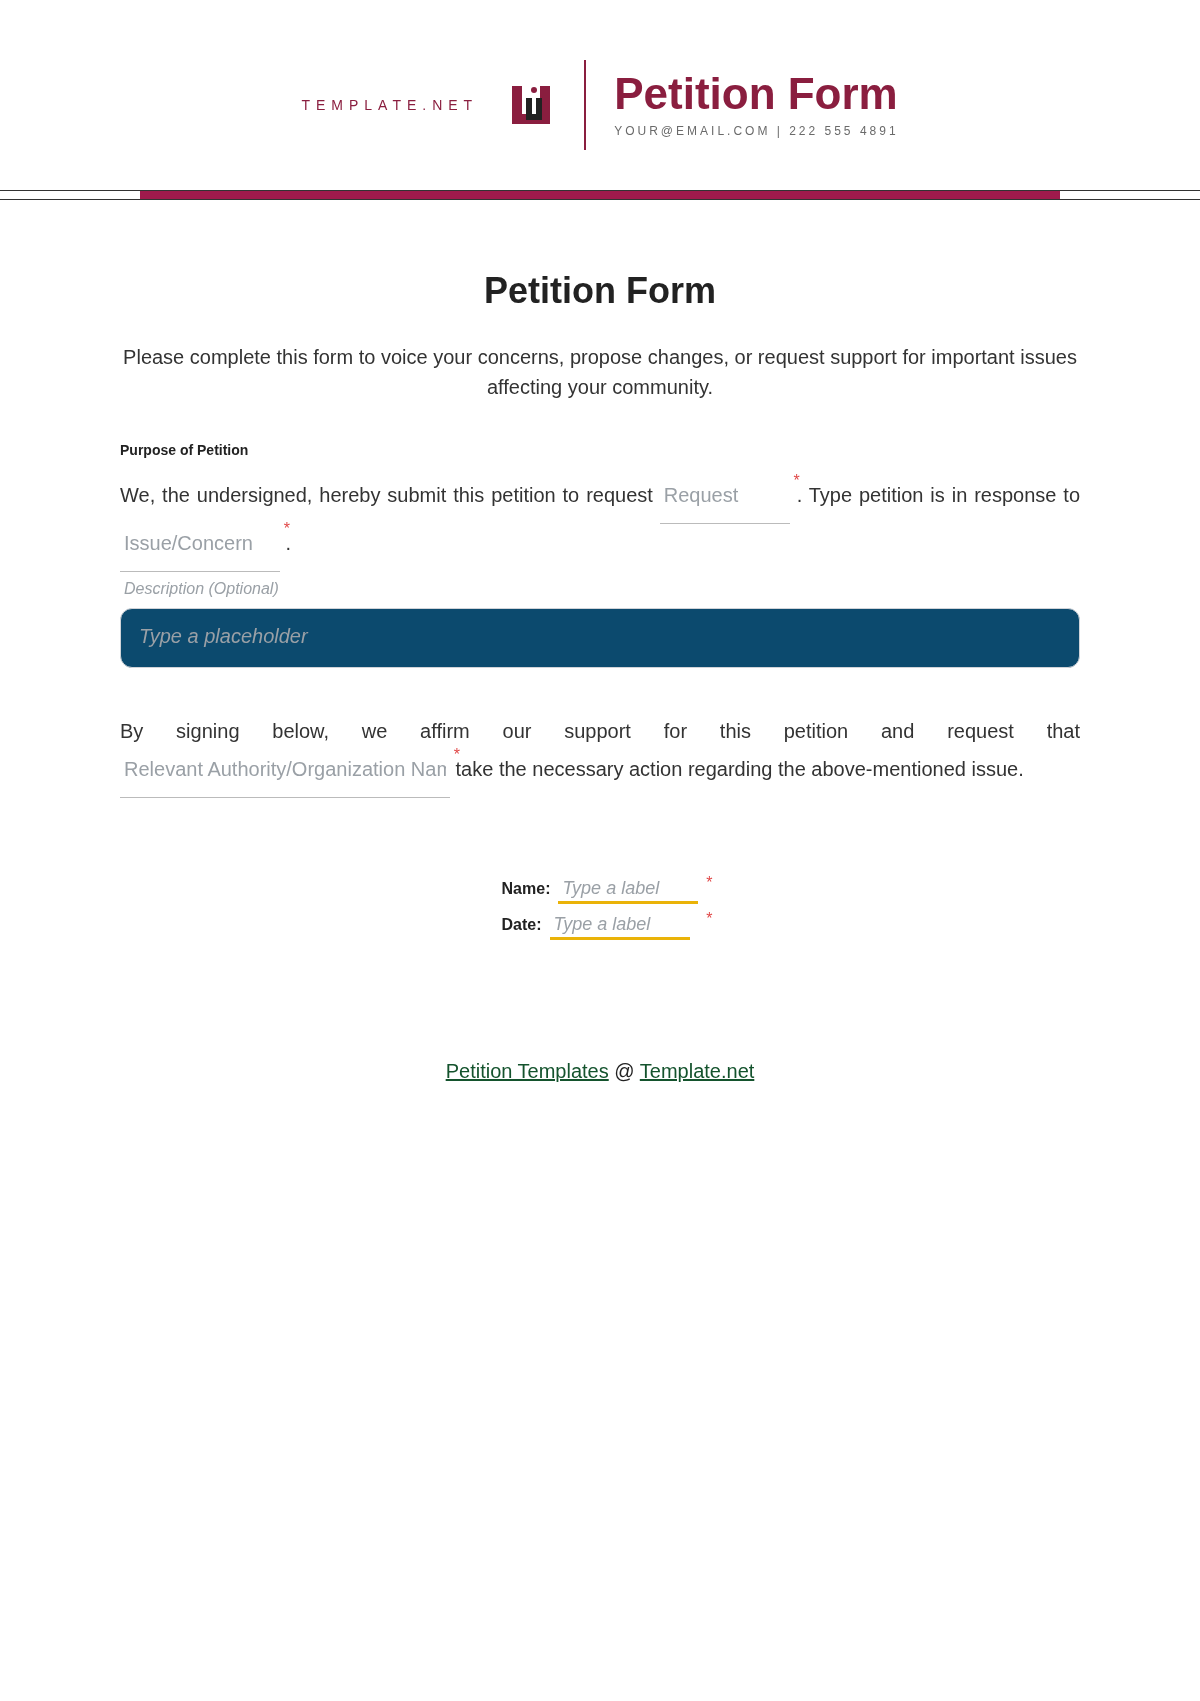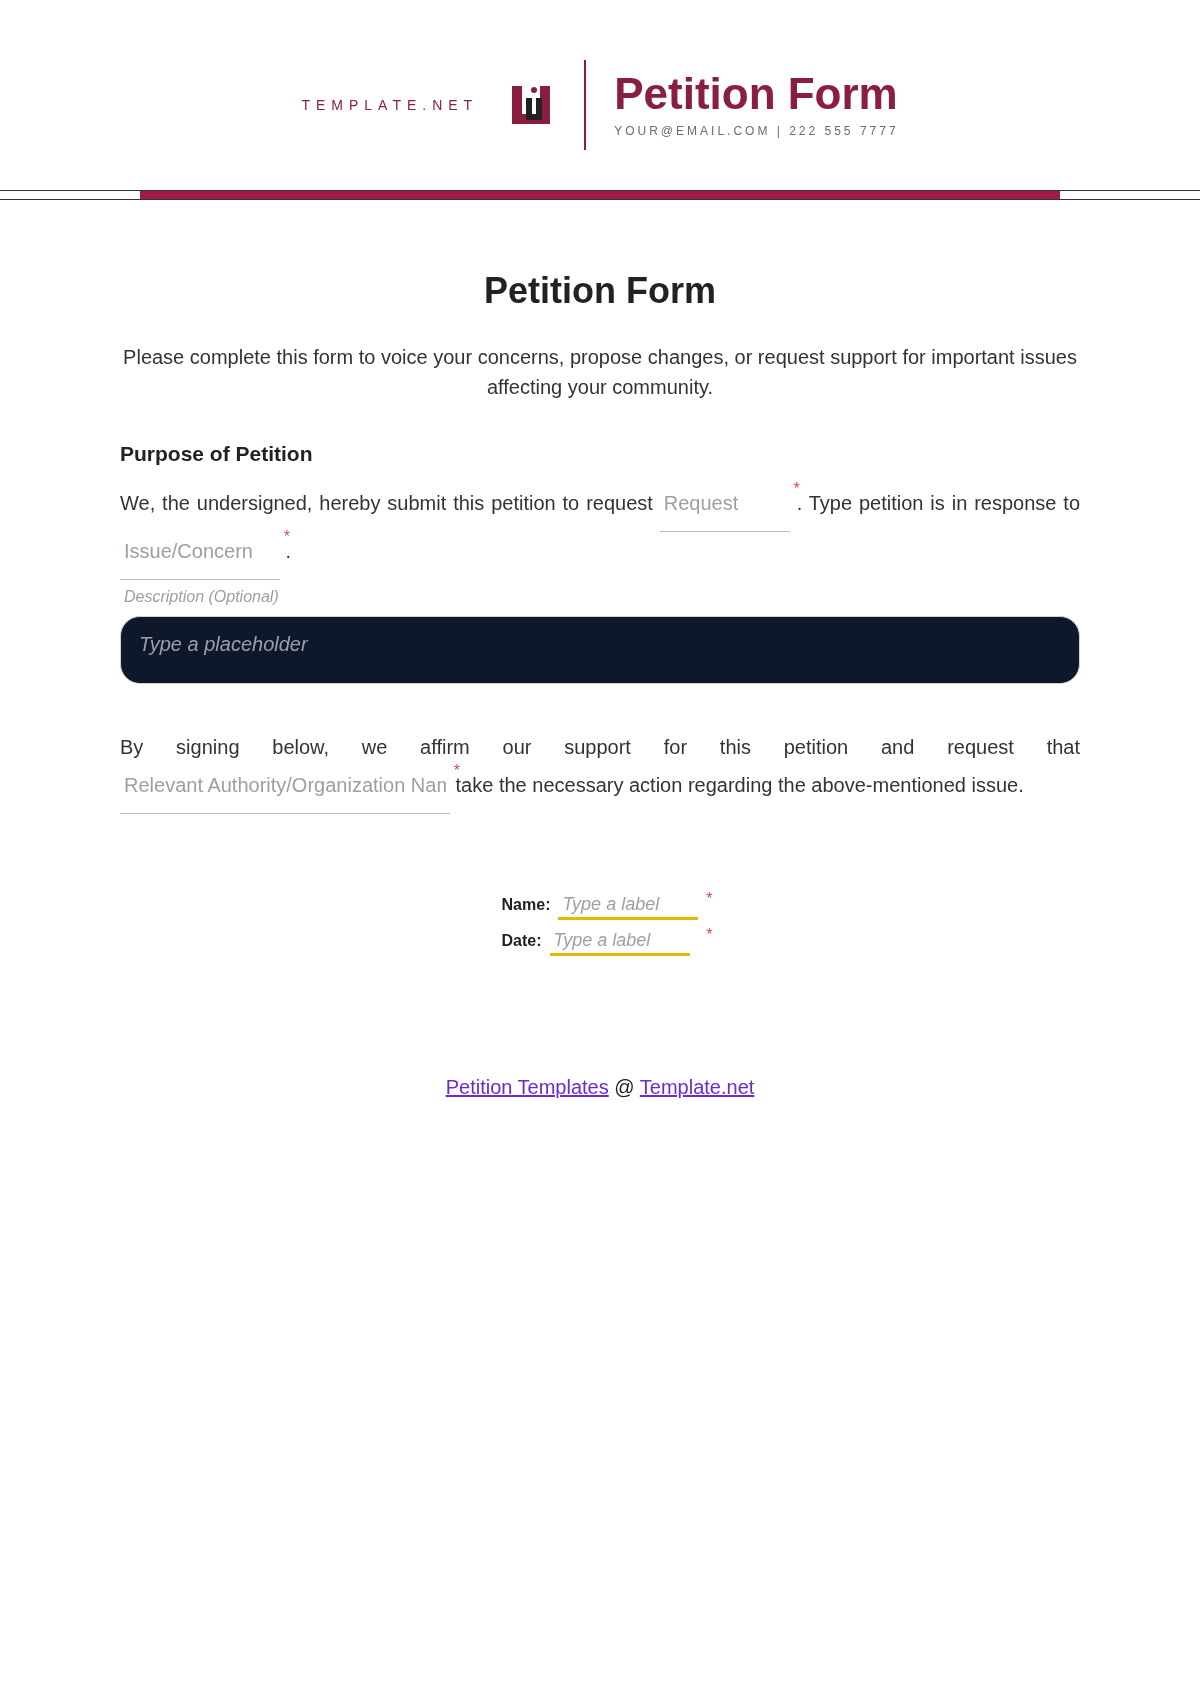--- a/index.html
+++ b/index.html
@@ -12,48 +12,48 @@
 .title-block { display: flex; flex-direction: column; }
 .title-block .main-title { font-size: 44px; font-weight: 700; color: #8a1e3f; line-height: 1; }
 .title-block .sub-line { font-size: 12px; letter-spacing: 3px; color: #6a6a6a; margin-top: 8px; }
 .accent-rule-wrap { border-top: 1px solid #333; border-bottom: 1px solid #333; }
 .accent-rule { height: 8px; background: #a01a4c; margin: 0 140px 0 140px; }
 
 .content { padding: 70px 120px 0; }
 .form-title { font-size: 36px; font-weight: 800; text-align: center; color: #222; margin-bottom: 30px; }
 .intro { font-size: 20px; color: #333; text-align: center; line-height: 1.5; margin-bottom: 40px; }
 
-.section-h { font-size: 21px; font-weight: 800; color: #222; margin: 20px 0 18px; }
+.section-h { font-size: 14px; font-weight: 800; color: #222; margin: 20px 0 18px; }
 
 .para { font-size: 20px; color: #333; line-height: 1.9; text-align: justify; }
 .inline-input-wrap { display: inline-block; position: relative; vertical-align: baseline; }
 .inline-input { border: none; border-bottom: 1px solid #bbb; font-size: 20px; color: #9aa0a6; background: transparent; padding: 0 4px 16px; outline: none; font-family: inherit; }
 .inline-input::placeholder { color: #9aa0a6; }
 .req { color: #e04848; font-size: 16px; position: absolute; top: -10px; right: -10px; }
 
 .background-q { font-size: 22px; font-weight: 800; color: #222; line-height: 1.4; margin-top: 40px; }
 .background-q .req-inline { color: #e04848; font-weight: 800; }
 .desc-hint { font-size: 16px; font-style: italic; color: #9aa0a6; margin: 8px 0 10px 4px; }
-.textarea-box { width: 100%; border: 1px solid #d0d3d8; border-radius: 20px; padding: 16px 18px; font-size: 20px; font-style: italic; color: #9aa0a6; background: #0f172a; outline: none; font-family: inherit; resize: none; height: 68px; }
+.textarea-box { width: 100%; border: 1px solid #d0d3d8; border-radius: 12px; padding: 16px 18px; font-size: 20px; font-style: italic; color: #9aa0a6; background: #0c4a6e; outline: none; font-family: inherit; resize: none; height: 60px; }
 .textarea-box::placeholder { color: #9aa0a6; }
 
 .sign-area { margin-top: 50px; text-align: center; }
 .sign-box { display: inline-flex; align-items: flex-end; justify-content: center; width: 240px; height: 76px; border: 3px solid #3b3fd6; background: #d8e0ff; border-radius: 4px; cursor: pointer; overflow: hidden; padding-bottom: 2px; gap: 6px; }
 .sign-box .pen { color: #3b3fd6; font-size: 22px; }
 .sign-box .sign-text { color: #3b3fd6; font-size: 22px; font-weight: 500; }
 
 .sig-fields { margin-top: 20px; display: inline-block; text-align: left; }
 .sig-row { display: flex; align-items: baseline; gap: 8px; margin: 10px 0; position: relative; }
 .sig-label { font-size: 16px; font-weight: 800; color: #222; }
 .sig-input { border: none; border-bottom: 3px solid #eab308; font-size: 18px; font-style: italic; color: #9aa0a6; background: transparent; padding: 0 4px 2px; width: 140px; outline: none; font-family: inherit; }
 .sig-input::placeholder { color: #9aa0a6; font-style: italic; }
 .sig-req { color: #e04848; font-size: 16px; position: absolute; right: -14px; top: -4px; }
 
 .footer-links { text-align: center; margin-top: 110px; font-size: 20px; color: #222; }
-.footer-links a { color: #6d28d9; text-decoration: underline; }
+.footer-links a { color: #14532d; text-decoration: underline; }
 </style>
 </head>
 <body>
 
 <div class="page">
   <div class="header-section">
     <span class="brand-text">TEMPLATE.NET</span>
     <span class="logo-wrap">
       <svg width="50" height="50" viewBox="0 0 50 50">
         <rect x="6" y="6" width="10" height="38" fill="#8a1e3f"></rect>
@@ -61,21 +61,21 @@
         <rect x="34" y="6" width="10" height="38" fill="#8a1e3f"></rect>
         <rect x="20" y="18" width="6" height="22" fill="#222"></rect>
         <rect x="20" y="34" width="16" height="6" fill="#222"></rect>
         <rect x="30" y="18" width="6" height="22" fill="#222"></rect>
         <circle cx="28" cy="10" r="3" fill="#8a1e3f"></circle>
       </svg>
     </span>
     <div class="divider-v"></div>
     <div class="title-block">
       <div class="main-title">Petition Form</div>
-      <div class="sub-line">YOUR@EMAIL.COM | 222 555 7777</div>
+      <div class="sub-line">YOUR@EMAIL.COM | 222 555 4891</div>
     </div>
   </div>
 
   <div class="accent-rule-wrap">
     <div class="accent-rule"></div>
   </div>
 
   <div class="content">
     <h1 class="form-title">Petition Form</h1>
     <p class="intro">Please complete this form to voice your concerns, propose changes, or request support for important issues affecting your community.</p>

